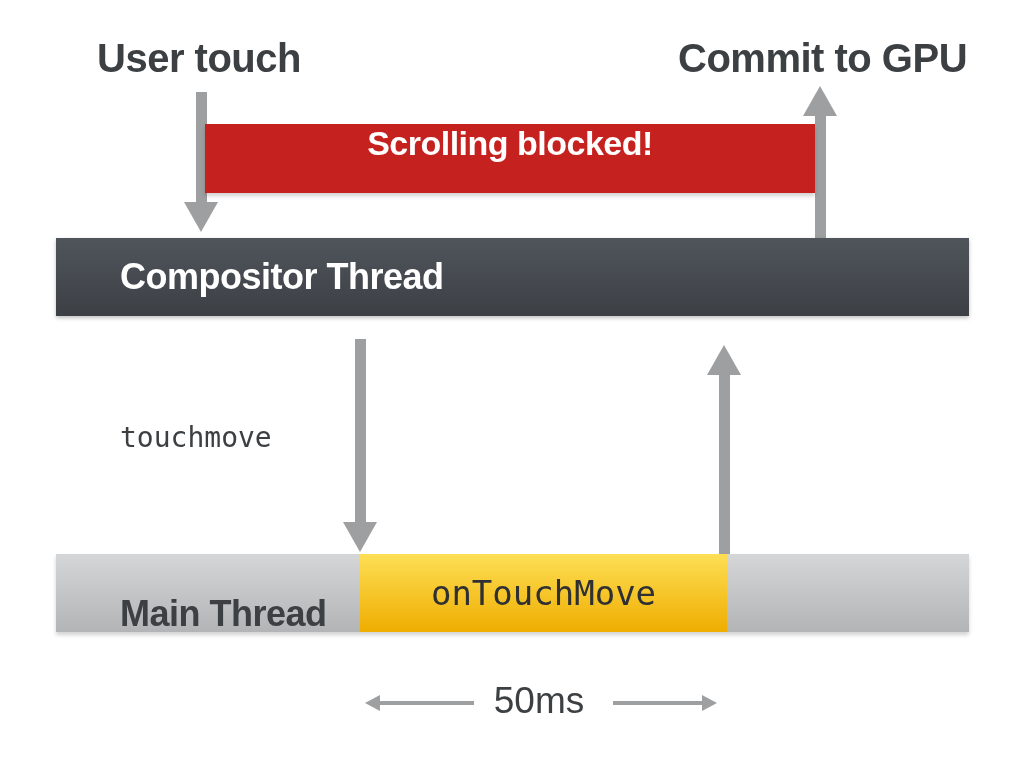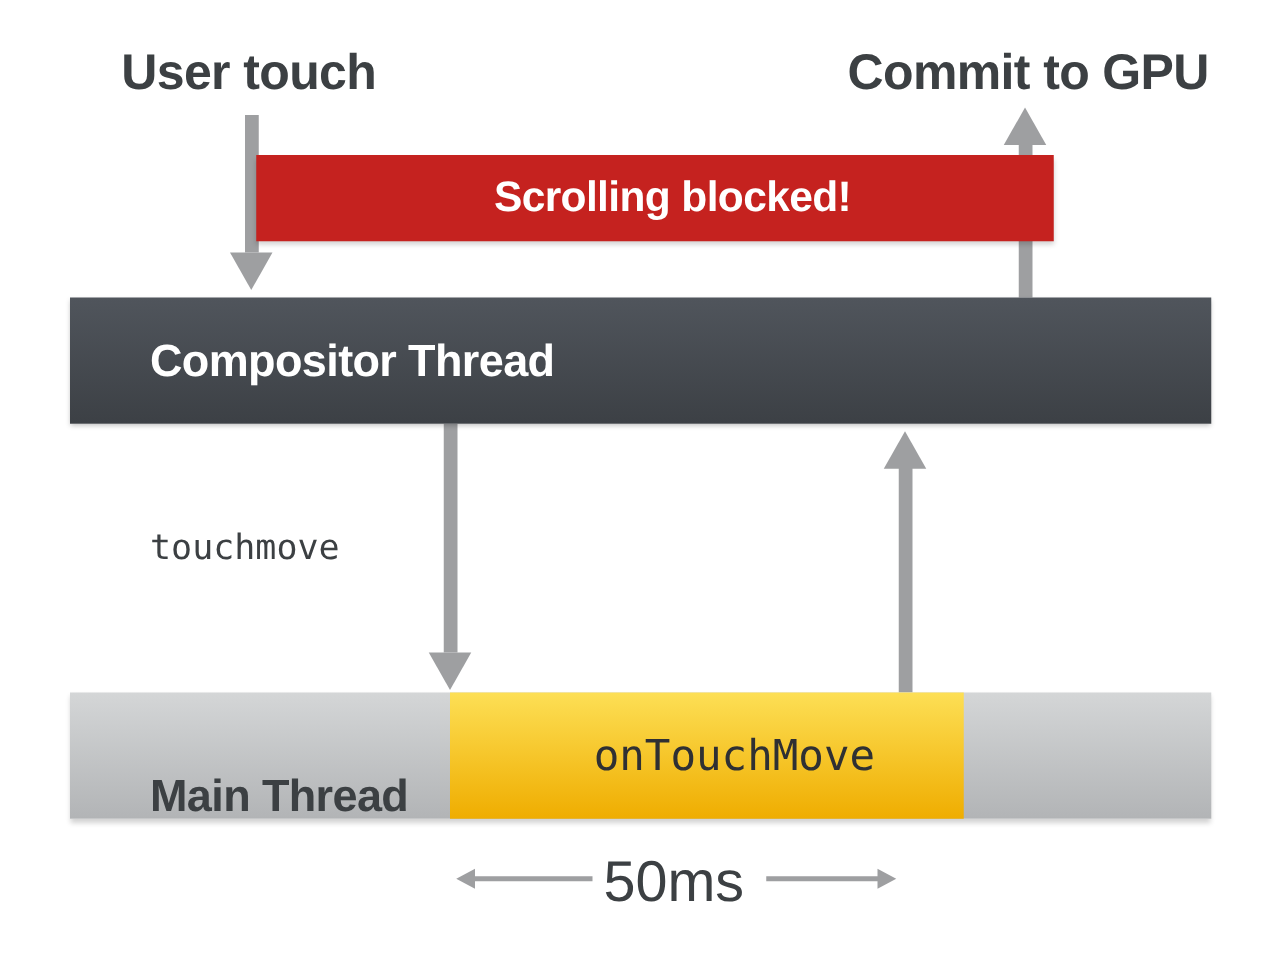--- a/index.html
+++ b/index.html
@@ -31,36 +31,35 @@
     color: var(--text-dark);
     white-space: nowrap;
     line-height: 1;
     z-index: 3;
   }
   .blocked-bar {
     position: absolute;
     left: 205px; top: 124px;
     width: 610px; height: 69px;
     background: var(--blocked-red);
-    display: flex; align-items: center; justify-content: center;
+    display: flex; align-items: flex-start; justify-content: center;
     z-index: 2;
     box-shadow: 0 3px 4px rgba(0,0,0,0.18);
-    padding-left: 28px;
   }
   .blocked-bar span {
     color: var(--text-white);
     font-size: 34px;
     font-weight: 700;
     letter-spacing: -0.5px;
     white-space: nowrap;
   }
   .thread-bar {
     position: absolute;
     left: 56px;
-    width: 913px; height: 101px;
+    width: 913px; height: 78px;
     display: flex; align-items: center;
     z-index: 2;
   }
   .compositor-bar {
     top: 238px;
     background: linear-gradient(180deg, var(--compositor-top) 0%, var(--compositor-bottom) 100%);
     box-shadow: 0 2px 4px rgba(0,0,0,0.25);
   }
   .main-bar {
     top: 554px;
@@ -77,21 +76,21 @@
     line-height: 1;
     z-index: 2;
   }
   .compositor-bar .bar-label { color: var(--text-white); }
   .main-bar .bar-label { color: var(--text-dark); position: relative; }
   .busy-block {
     position: absolute;
     left: 304px; top: 0; bottom: 0;
     width: 367px;
     background: linear-gradient(180deg, var(--busy-top) 0%, var(--busy-bottom) 100%);
-    display: flex; align-items: center; justify-content: center; padding-left: 44px;
+    display: flex; align-items: center; justify-content: center;
   }
   .busy-block span {
     font-family: "DejaVu Sans Mono", monospace;
     font-size: 34px;
     color: #2f3033;
     white-space: nowrap;
   }
   .event-label {
     position: absolute;
     left: 120px; top: 424px;
@@ -99,21 +98,21 @@
     font-size: 28px;
     color: var(--text-dark);
     white-space: nowrap;
     line-height: 1;
   }
   .duration-label {
     position: absolute;
     left: 459px; top: 682px;
     width: 160px;
     text-align: center;
-    font-size: 46px;
+    font-size: 37px;
     color: var(--text-dark);
     line-height: 1;
     white-space: nowrap;
   }
   
   .shaft-v { position: absolute; width: 11px; background: var(--arrow-gray); z-index: 1; }
   .head-down {
     position: absolute; width: 0; height: 0; z-index: 1;
     border-left: 17px solid transparent;
     border-right: 17px solid transparent;

